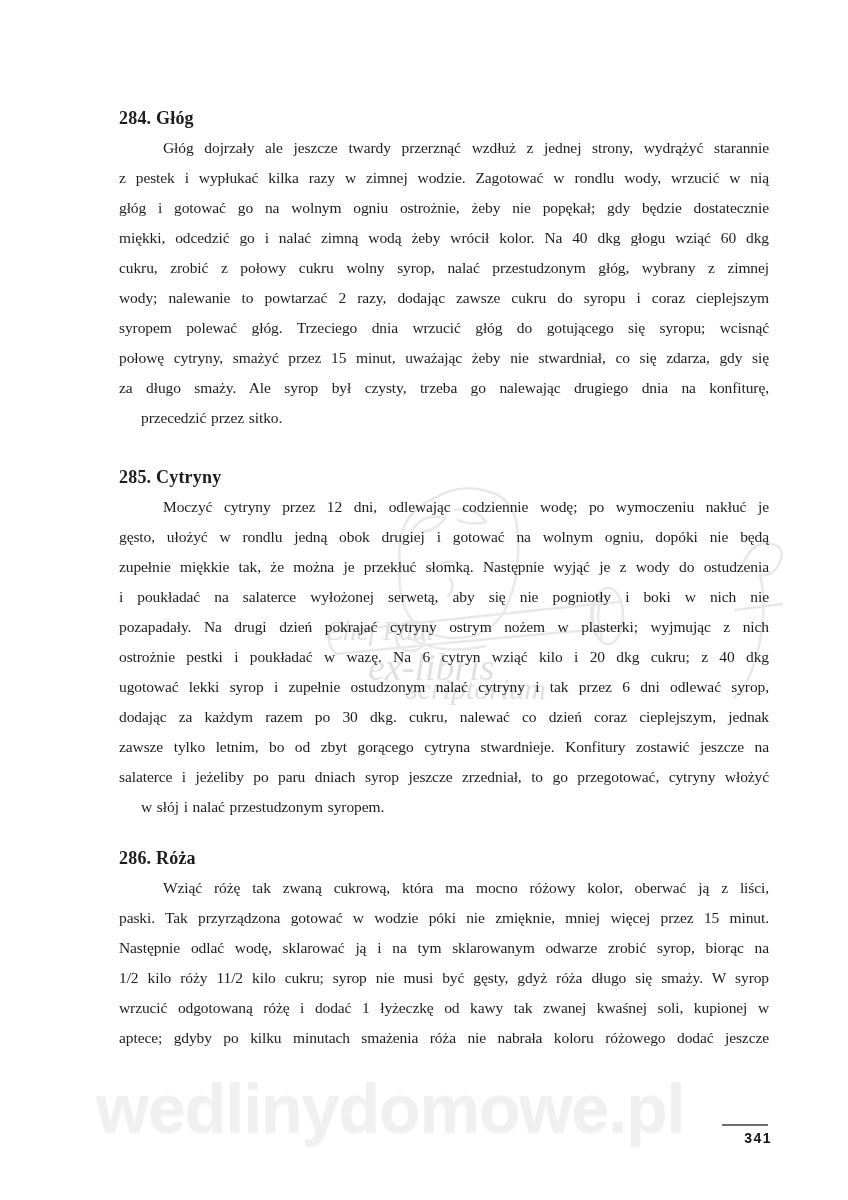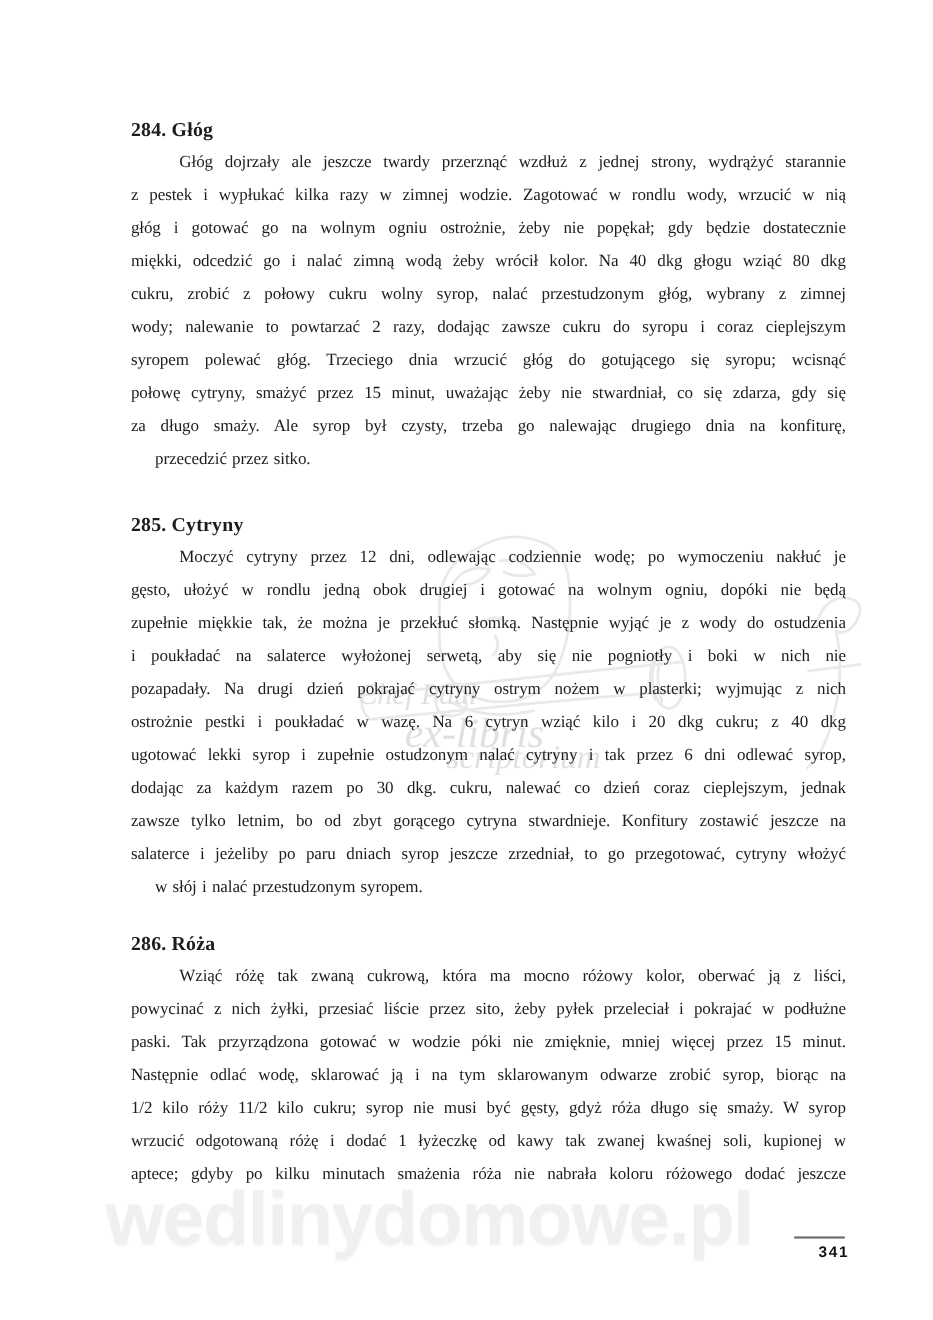--- a/index.html
+++ b/index.html
@@ -145,21 +145,21 @@
   <div class="site-watermark">wedlinydomowe.pl</div>
 
   <main class="content">
 
     <section class="sec-284">
       <h2 class="section-heading">284. Głóg</h2>
       <div class="para">
         <div class="line indent">Głóg dojrzały ale jeszcze twardy przerznąć wzdłuż z jednej strony, wydrążyć starannie</div>
         <div class="line">z pestek i wypłukać kilka razy w zimnej wodzie. Zagotować w rondlu wody, wrzucić w nią</div>
         <div class="line">głóg i gotować go na wolnym ogniu ostrożnie, żeby nie popękał; gdy będzie dostatecznie</div>
-        <div class="line">miękki, odcedzić go i nalać zimną wodą żeby wrócił kolor. Na 40 dkg głogu wziąć 80 dkg</div>
+        <div class="line">miękki, odcedzić go i nalać zimną wodą żeby wrócił kolor. Na 40 dkg głogu wziąć 60 dkg</div>
         <div class="line">cukru, zrobić z połowy cukru wolny syrop, nalać przestudzonym głóg, wybrany z zimnej</div>
         <div class="line">wody; nalewanie to powtarzać 2 razy, dodając zawsze cukru do syropu i coraz cieplejszym</div>
         <div class="line">syropem polewać głóg. Trzeciego dnia wrzucić głóg do gotującego się syropu; wcisnąć</div>
         <div class="line">połowę cytryny, smażyć przez 15 minut, uważając żeby nie stwardniał, co się zdarza, gdy się</div>
         <div class="line">za długo smaży. Ale syrop był czysty, trzeba go nalewając drugiego dnia na konfiturę,</div>
         <div class="line end">przecedzić przez sitko.</div>
       </div>
     </section>
 
     <section class="sec-285">
@@ -176,21 +176,20 @@
         <div class="line">zawsze tylko letnim, bo od zbyt gorącego cytryna stwardnieje. Konfitury zostawić jeszcze na</div>
         <div class="line">salaterce i jeżeliby po paru dniach syrop jeszcze zrzedniał, to go przegotować, cytryny włożyć</div>
         <div class="line end">w słój i nalać przestudzonym syropem.</div>
       </div>
     </section>
 
     <section class="sec-286">
       <h2 class="section-heading">286. Róża</h2>
       <div class="para">
         <div class="line indent">Wziąć różę tak zwaną cukrową, która ma mocno różowy kolor, oberwać ją z liści,</div>
-        <div class="line">powycinać z nich żyłki, przesiać liście przez sito, żeby pyłek przeleciał i pokrajać w podłużne</div>
         <div class="line">paski. Tak przyrządzona gotować w wodzie póki nie zmięknie, mniej więcej przez 15 minut.</div>
         <div class="line">Następnie odlać wodę, sklarować ją i na tym sklarowanym odwarze zrobić syrop, biorąc na</div>
         <div class="line">1/2 kilo róży 11/2 kilo cukru; syrop nie musi być gęsty, gdyż róża długo się smaży. W syrop</div>
         <div class="line">wrzucić odgotowaną różę i dodać 1 łyżeczkę od kawy tak zwanej kwaśnej soli, kupionej w</div>
         <div class="line">aptece; gdyby po kilku minutach smażenia róża nie nabrała koloru różowego dodać jeszcze</div>
       </div>
     </section>
 
   </main>
 

